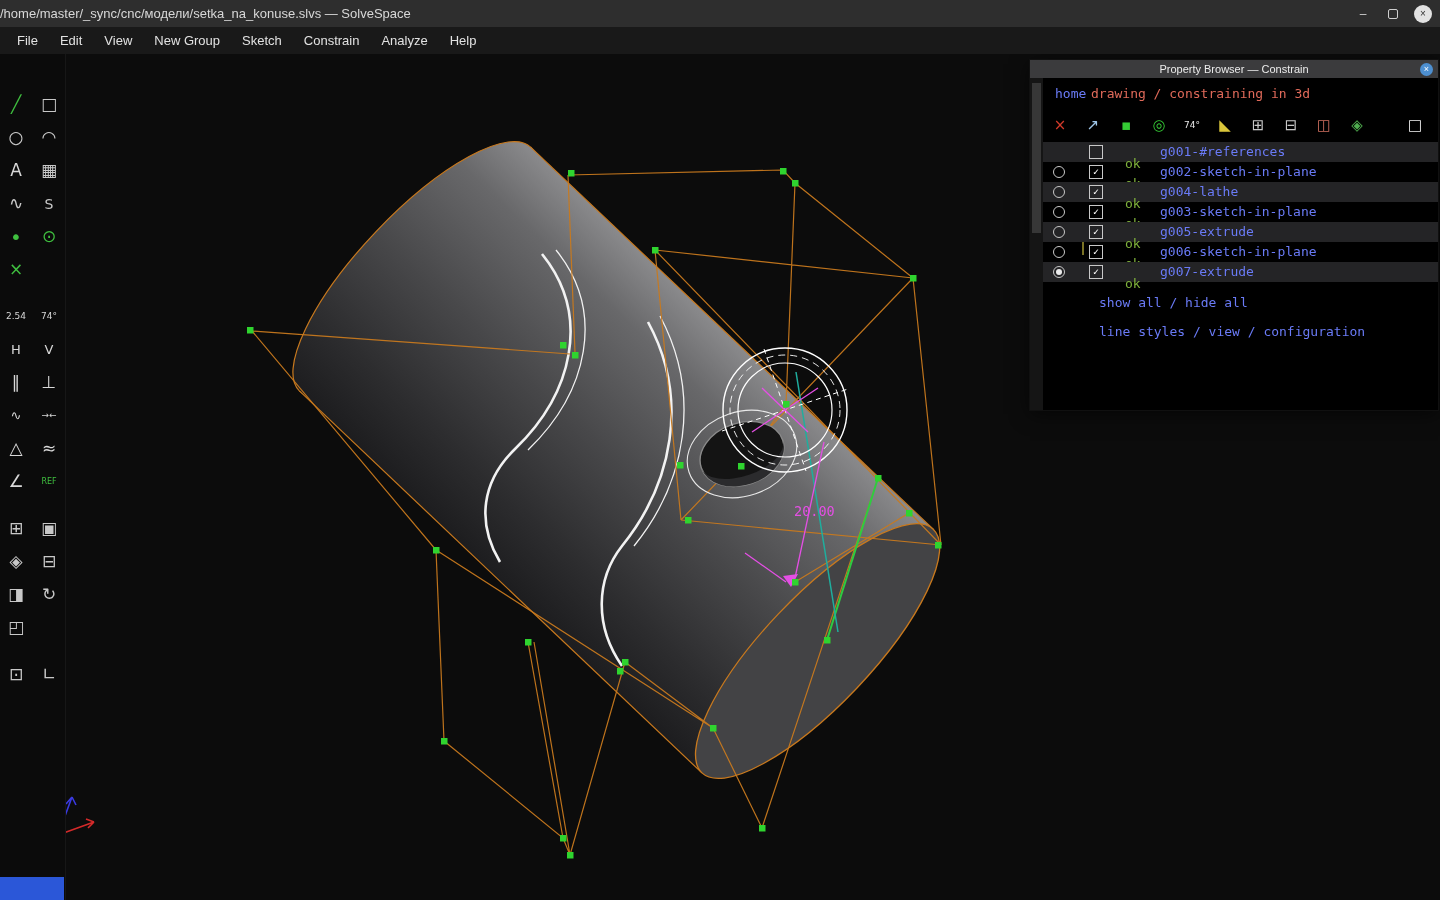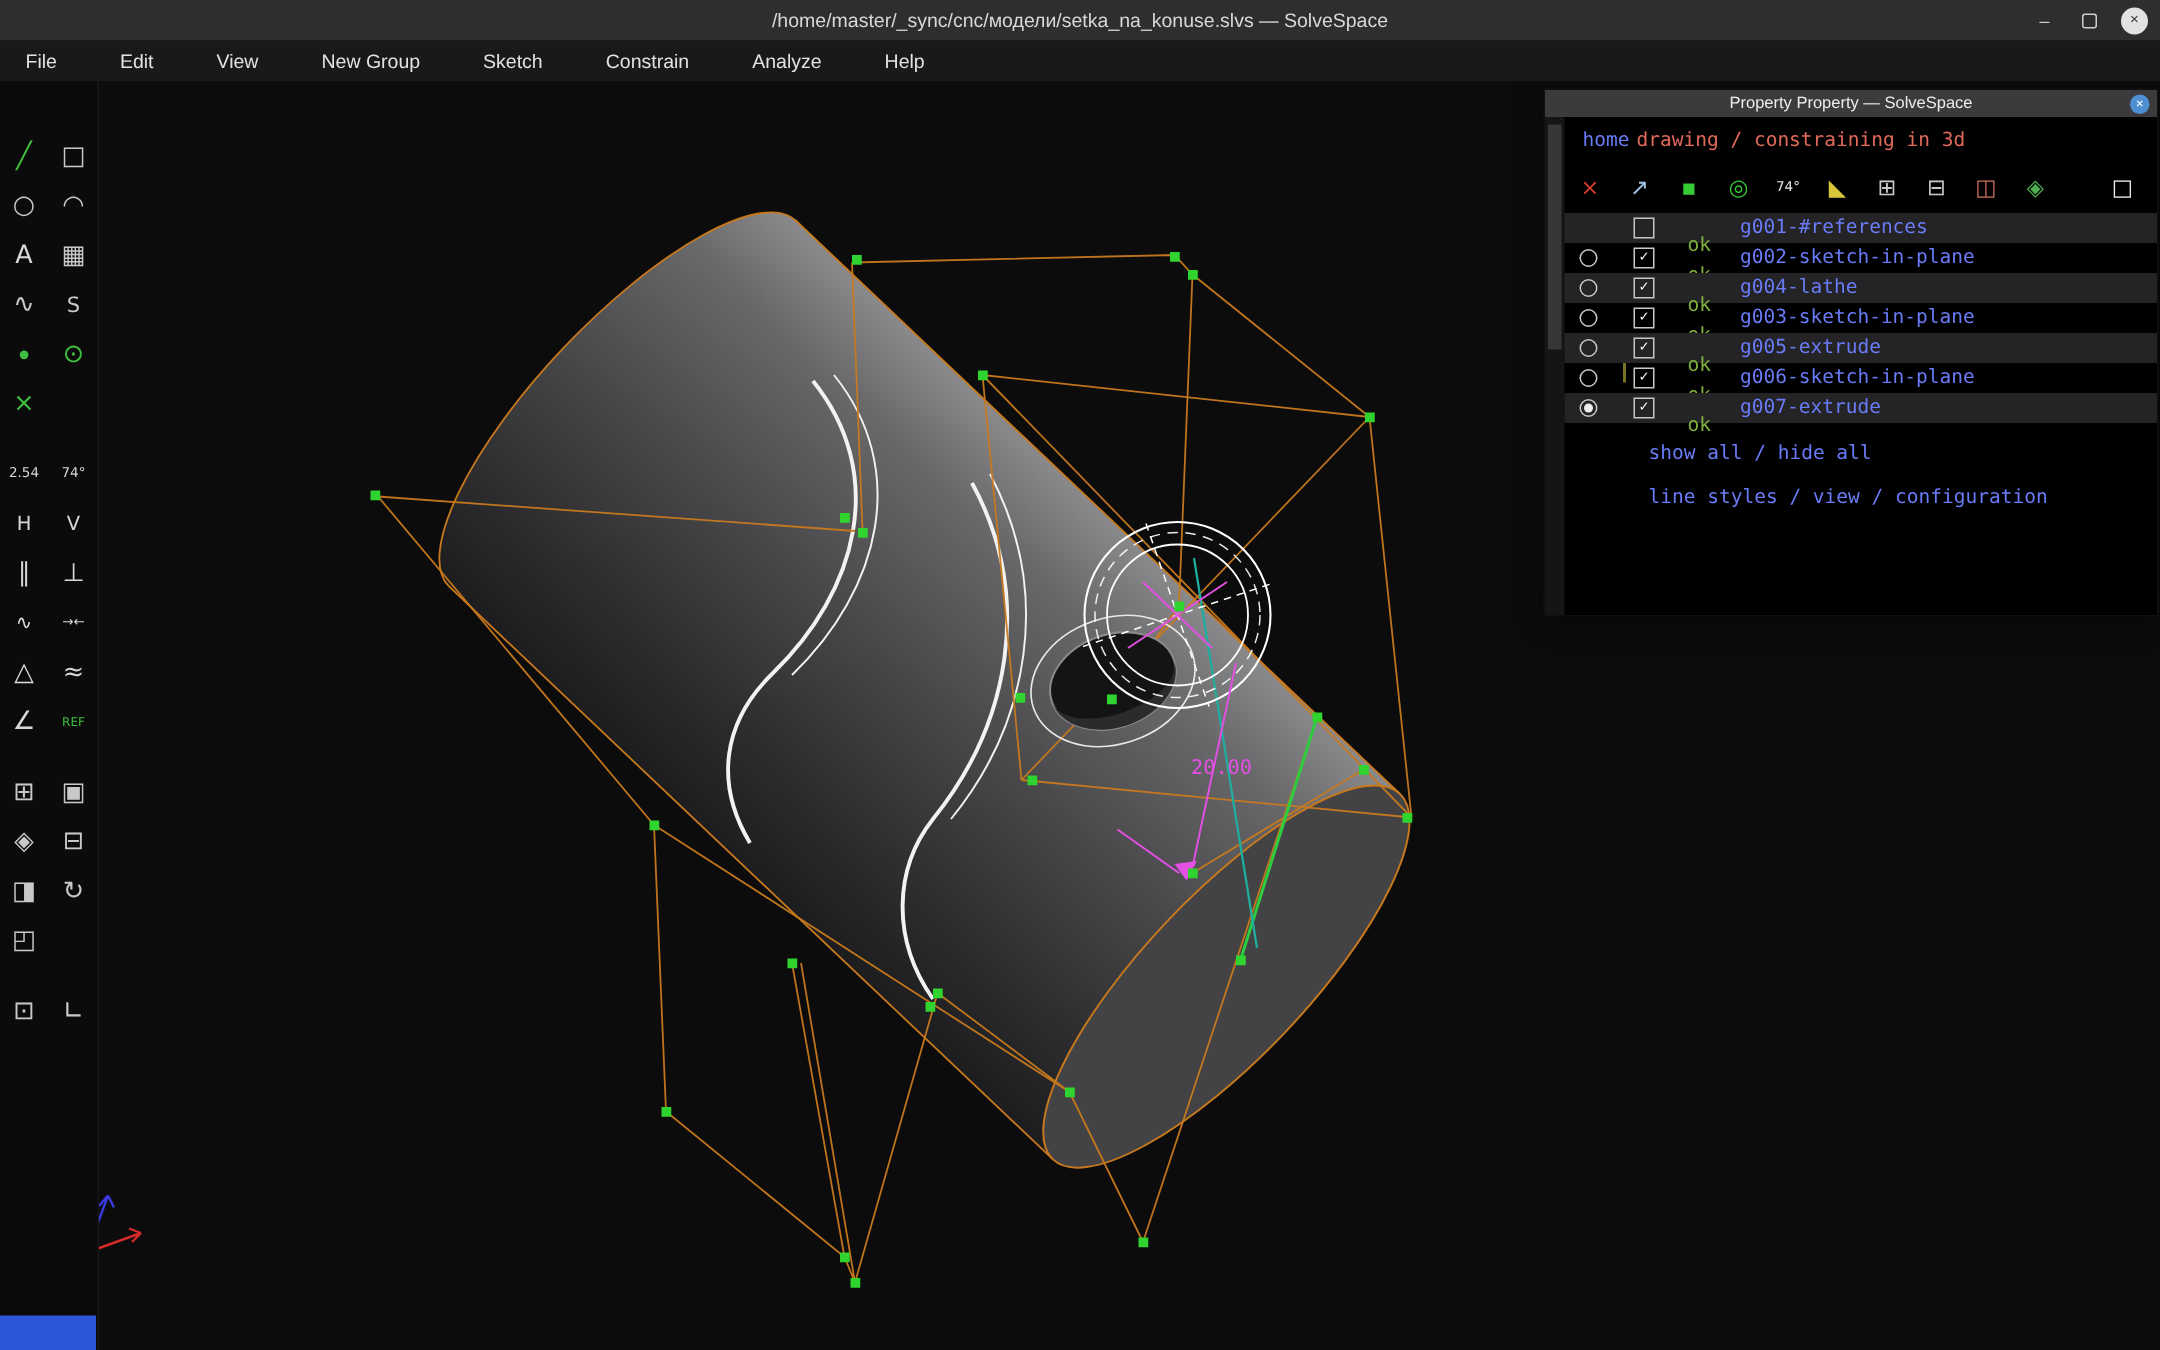--- a/index.html
+++ b/index.html
@@ -1,27 +1,27 @@
 <!DOCTYPE html>
 <html style="--link: #6a7bf7; --ok: #7fb23c; --head: #dc8873; --active: #d8a83a; --mode: #e06a5a; --stripe: #242426;"><head>
 <meta charset="utf-8">
 <style>
   html,body{margin:0;padding:0;width:1440px;height:900px;overflow:hidden;background:#0c0c0c;
     font-family:"Liberation Sans",sans-serif;-webkit-font-smoothing:antialiased;}
   
   .titlebar{position:absolute;top:0;left:0;right:0;height:27px;background:#2e2e2e;
-    display:flex;align-items:center;justify-content:center;z-index:30;}
+    display:flex;align-items:center;z-index:30;}
   .title-text{color:#d8d8d8;font-size:13px;}
   .win-controls{position:absolute;right:8px;top:0;height:27px;display:flex;align-items:center;gap:12px;}
   .ctrl{width:18px;height:18px;display:flex;align-items:center;justify-content:center;color:#cfcfcf;font-size:12px;cursor:pointer;}
   .maxbox{width:8px;height:8px;border:1.5px solid #cfcfcf;border-radius:2px;display:block;}
   .ctrl.close{border-radius:50%;background:#e2e2e2;color:#333;font-size:10px;}
   .menubar{position:absolute;top:27px;left:0;right:0;height:27px;background:#191919;
     display:flex;align-items:center;padding-left:6px;z-index:30;}
-  .menu-items{display:flex;height:100%;gap:20px;}
+  .menu-items{display:flex;height:100%;}
   .menu-item{padding:0 11px;height:100%;display:flex;align-items:center;color:#e2e2e2;font-size:13px;cursor:default;}
   
   .viewport{position:absolute;top:54px;left:0;width:1440px;height:846px;background:#0c0c0c;}
   #scene{position:absolute;top:0;left:0;}
   
   .left-toolbar{position:absolute;top:54px;left:0;width:66px;height:846px;background:#0b0b0b;
     border-right:1px solid #171717;box-sizing:border-box;padding-top:34px;
     display:flex;flex-direction:column;align-items:center;gap:14px;z-index:10;}
   .tool-group{display:grid;grid-template-columns:33px 33px;}
   .tool{width:33px;height:33px;display:flex;align-items:center;justify-content:center;cursor:pointer;}
@@ -310,21 +310,21 @@
       </div>
       <div class="tool">
         <span style="color: rgb(200, 200, 200);">∟</span>
       </div>
     </div>
   </div>
 <div class="corner-badge" style="background: rgb(43, 87, 216);"></div>
 
 <div class="pb">
   <div class="pb-titlebar">
-    <span>Property Property — SolveSpace</span>
+    <span>Property Browser — Constrain</span>
     <div class="pb-close">
       <span>×</span>
     </div>
   </div>
   <div class="pb-scrollbar">
     <div class="pb-thumb"></div>
   </div>
   <div class="pb-content">
     <div class="pb-nav">
       <span class="pb-home">home</span>

